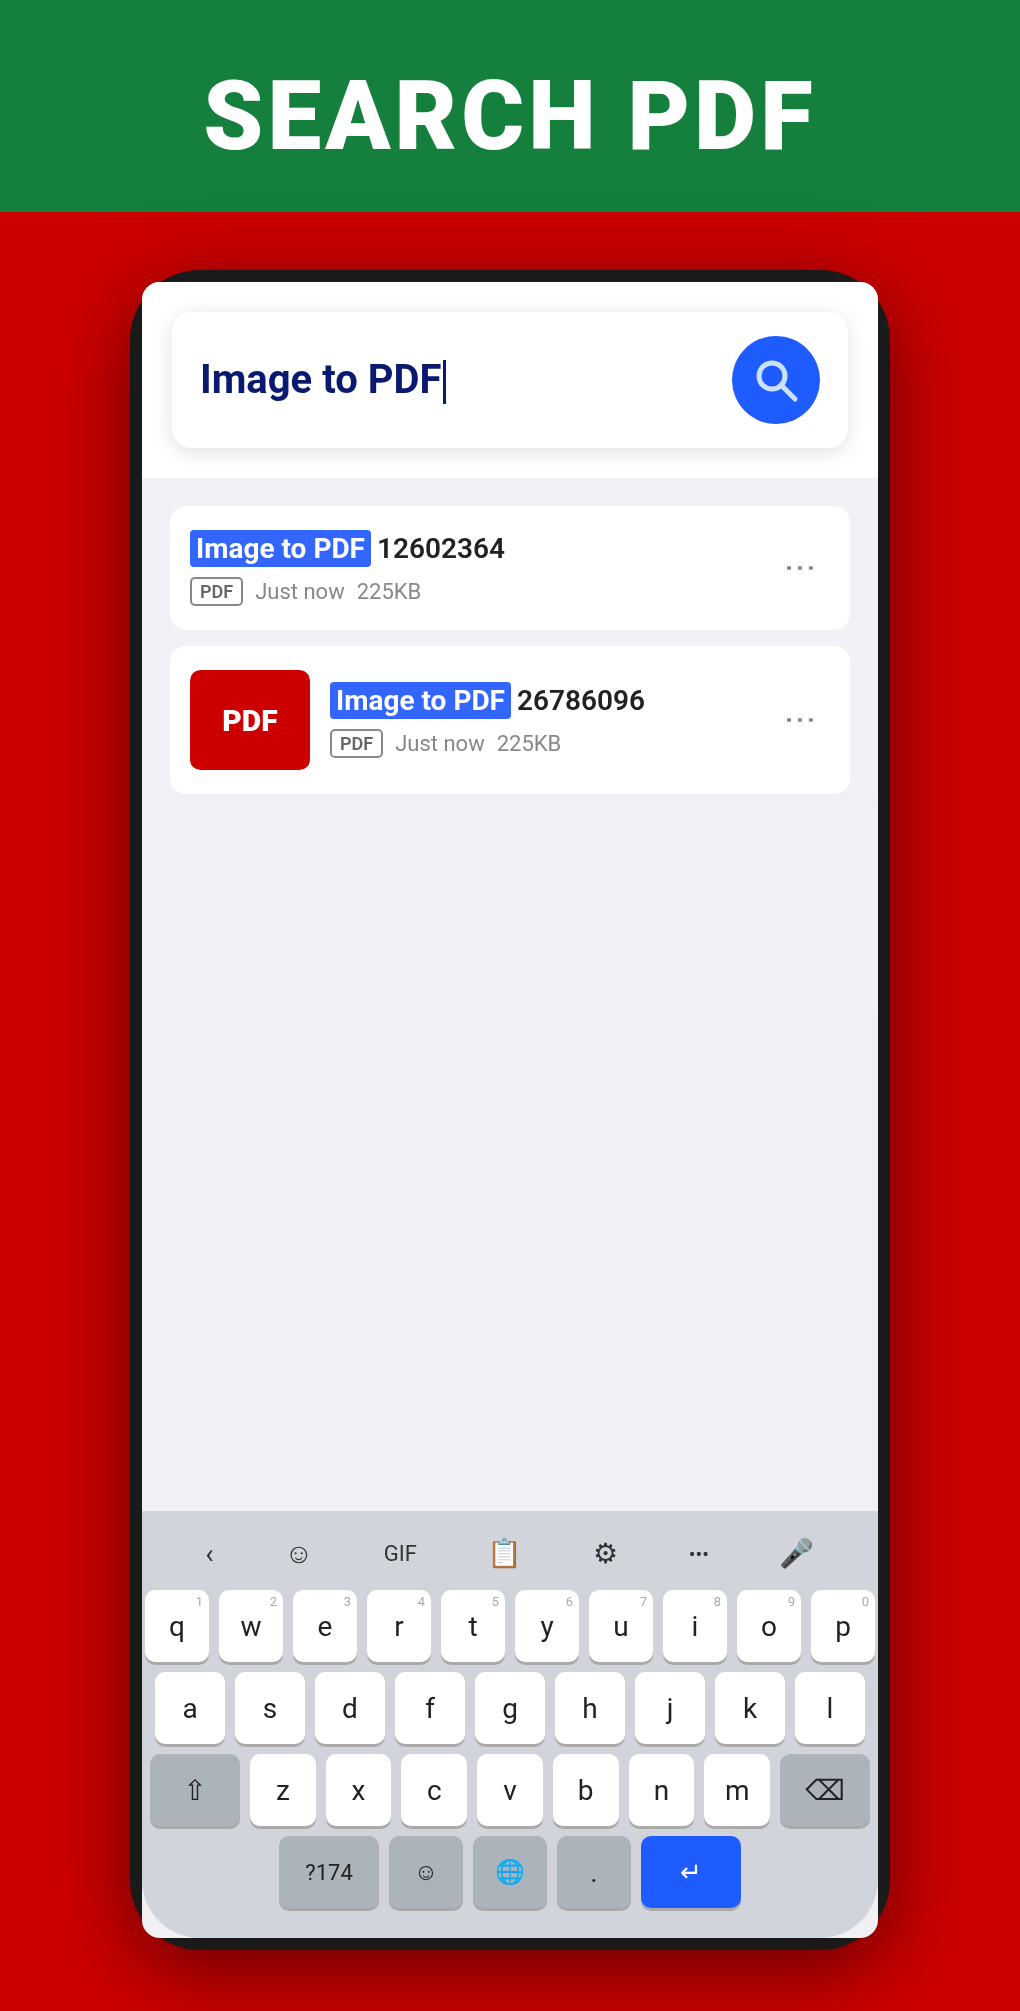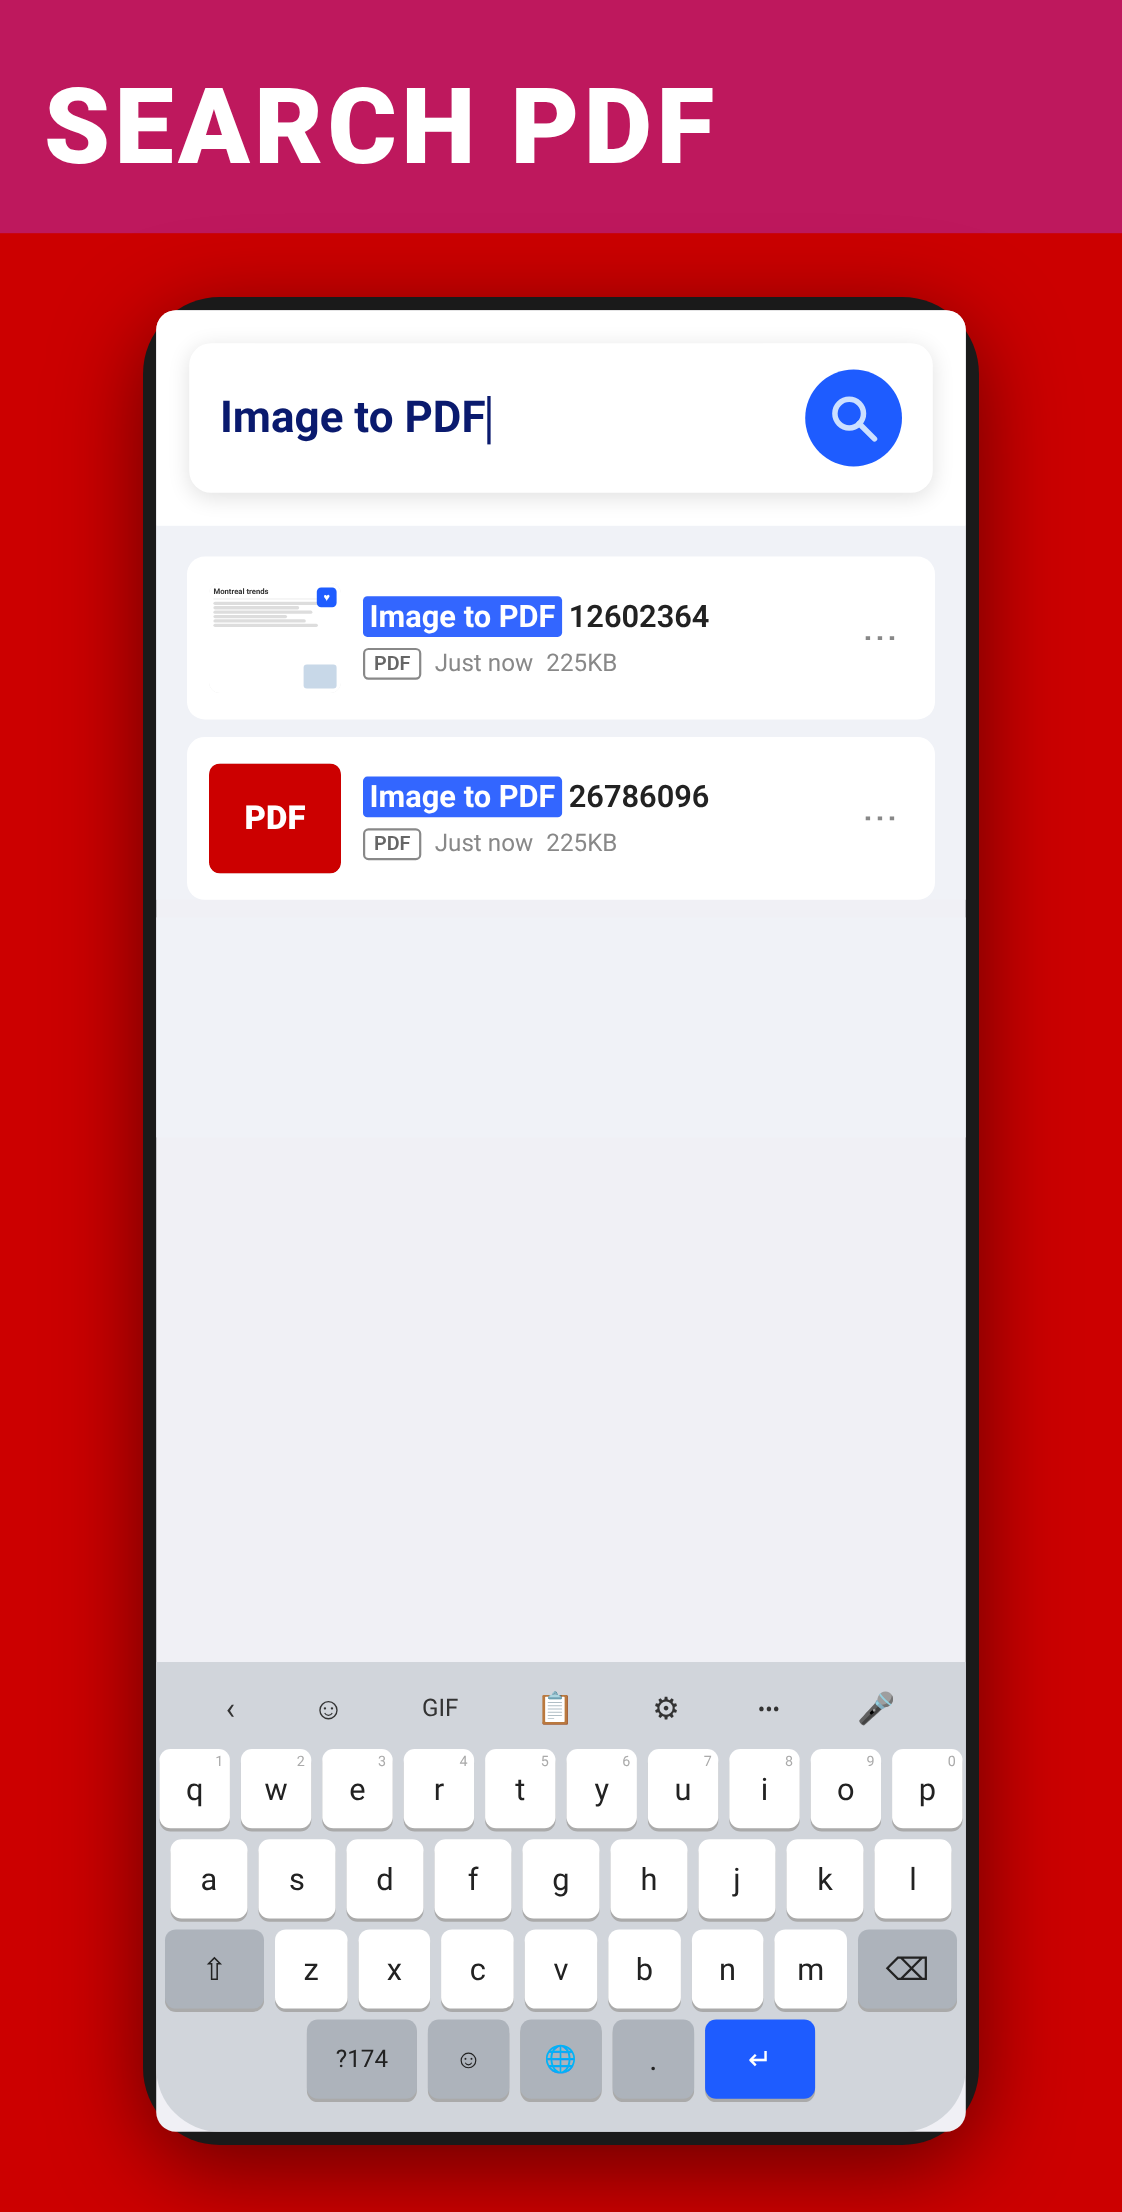--- a/index.html
+++ b/index.html
@@ -7,24 +7,24 @@
       width: 1020px;
       height: 2011px;
       background-color: #cc0000;
       font-family: -apple-system, BlinkMacSystemFont, 'Segoe UI', Roboto, sans-serif;
       overflow: hidden;
       position: relative;
     }
 
     
     .header-area {
-      background-color: #be185d;
+      background-color: #15803d;
       width: 100%;
       padding: 60px 40px 40px;
-      text-align: left;
+      text-align: center;
     }
     .header-title {
       color: white;
       font-size: 96px;
       font-weight: 900;
       letter-spacing: 4px;
       text-transform: uppercase;
     }
 
     
@@ -371,33 +371,20 @@
             <circle cx="21" cy="21" r="13" stroke="#cce0ff" stroke-width="5"></circle>
             <line x1="30" y1="30" x2="44" y2="44" stroke="#cce0ff" stroke-width="5" stroke-linecap="round"></line>
           </svg>
         </div>
       </div>
     </div>
 
     <div class="results-area">
 
       <div class="file-item">
-        <div class="file-thumbnail">
-          <div class="thumbnail-screenshot">
-            <div class="thumbnail-screenshot-header">Montreal trends</div>
-            <div class="thumbnail-screenshot-lines" style="width:90%;"></div>
-            <div class="thumbnail-screenshot-lines" style="width:70%;"></div>
-            <div class="thumbnail-screenshot-lines" style="width:80%;"></div>
-            <div class="thumbnail-screenshot-lines" style="width:60%;"></div>
-            <div class="thumbnail-screenshot-lines" style="width:75%;"></div>
-            <div class="thumbnail-screenshot-lines" style="width:85%;"></div>
-            <div class="thumbnail-heart">♥</div>
-            <div class="thumbnail-img-placeholder"></div>
-          </div>
-        </div>
         <div class="file-info">
           <div class="file-name-row">
             <span class="file-name-highlight">Image to PDF</span>
             <span class="file-name-rest">12602364</span>
           </div>
           <div class="file-meta-row">
             <span class="pdf-badge">PDF</span>
             <span class="file-meta-text">Just now</span>
             <span class="file-meta-text">225KB</span>
           </div>

